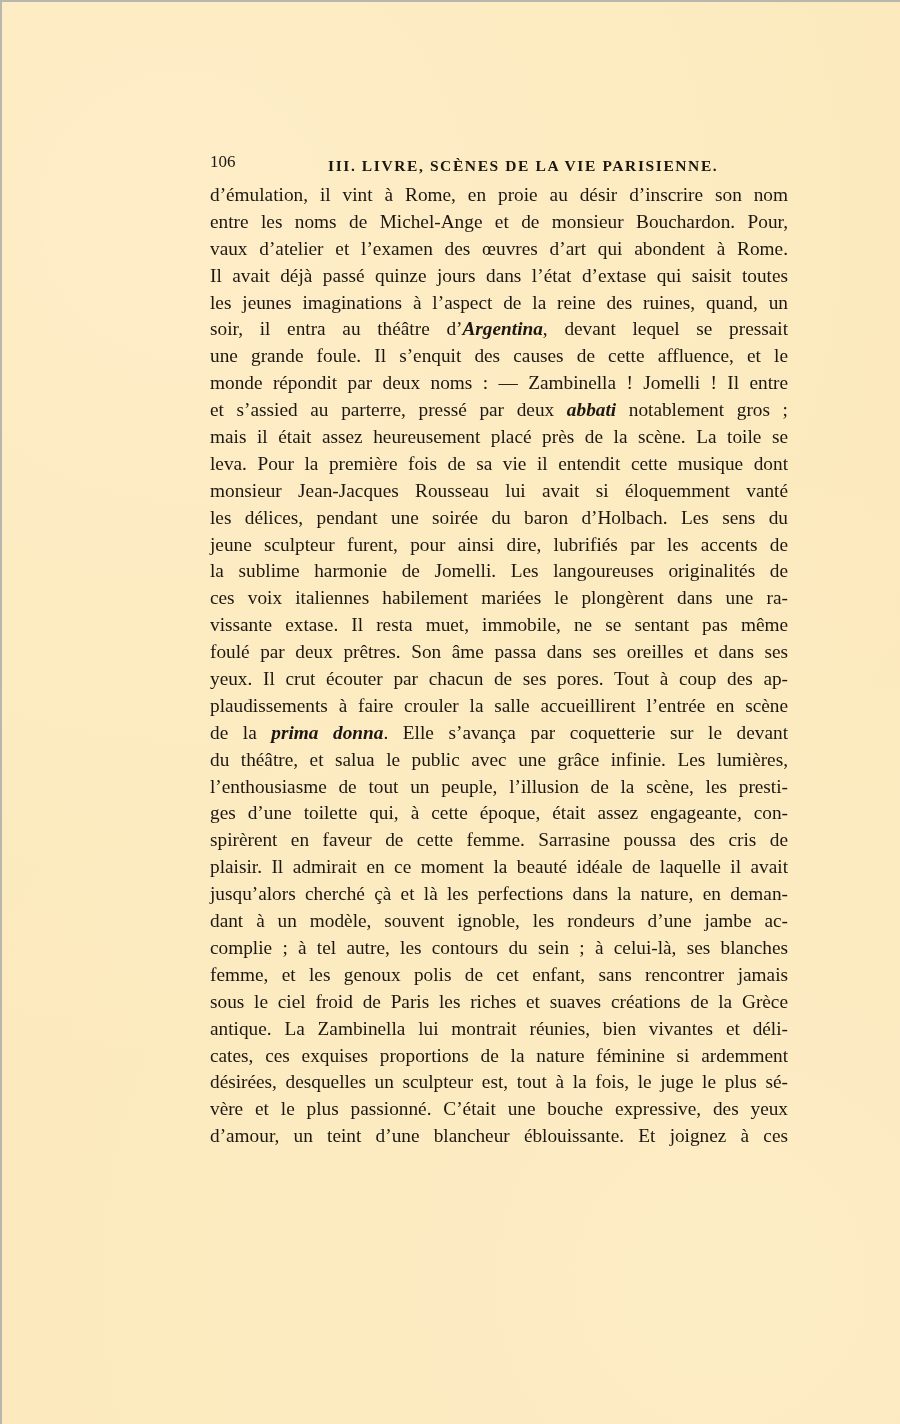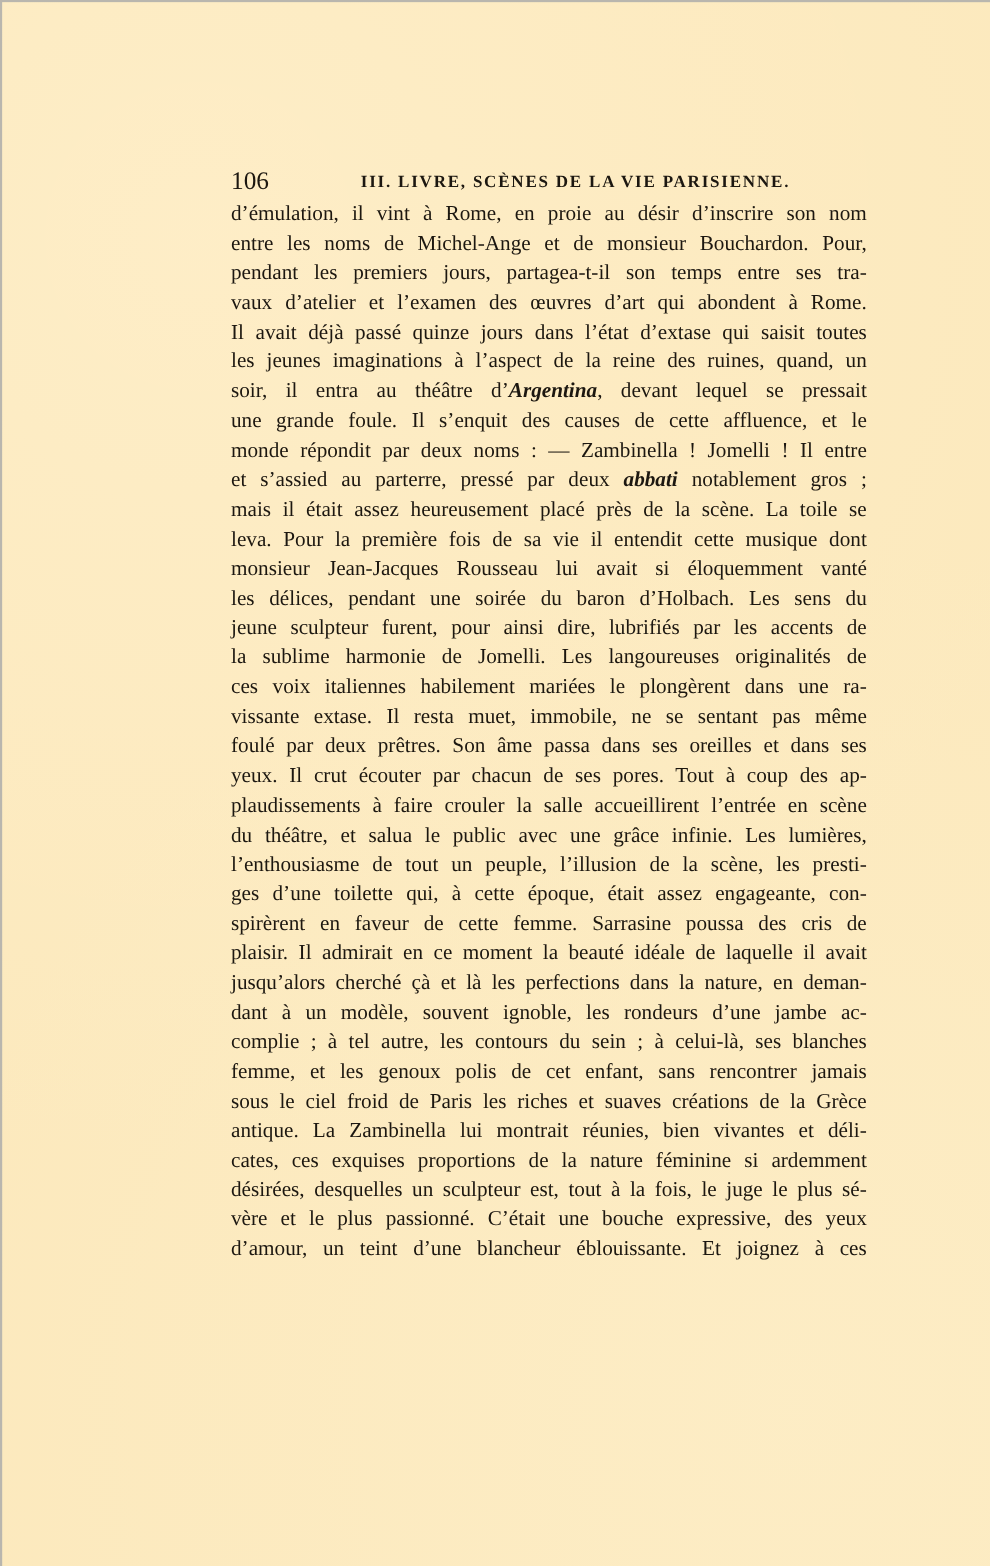--- a/index.html
+++ b/index.html
@@ -13,21 +13,21 @@
     background-image:
       radial-gradient(circle at 20% 15%, rgba(255,240,205,0.6), transparent 60%),
       radial-gradient(circle at 80% 90%, rgba(253,238,200,0.7), transparent 55%);
   }
   .header {
     position: absolute; left: 208px; top: 150px; width: 580px; height: 30px;
     font-family: "Liberation Serif", serif; color: #1c1710;
   }
   .page-num {
     position: absolute; left: 0; top: 0;
-    font-size: 23px; font-family: "Liberation Serif", serif;
+    font-size: 17px; font-family: "Liberation Serif", serif;
   }
   .running-head {
     position: absolute; left: 73px; top: 5px;
     font-size: 15.5px; font-weight: bold; letter-spacing: 1.6px;
     font-variant: small-caps; text-transform: uppercase; margin-left: 45px;
   }
   .body-text {
     position: absolute; left: 208px; top: 180px; width: 578px;
     font-family: "Liberation Serif", serif; color: #1c1710;
     font-size: 19.3px; line-height: 26.9px;
@@ -42,39 +42,39 @@
 <body>
 
 <div class="page">
   <div class="header">
     <span class="page-num">106</span>
     <span class="running-head">III. LIVRE, SCÈNES DE LA VIE PARISIENNE.</span>
   </div>
   <div class="body-text" id="body-text">
       <span class="line"><span>d’émulation, il vint à Rome, en proie au désir d’inscrire son nom</span></span>
       <span class="line"><span>entre les noms de Michel-Ange et de monsieur Bouchardon. Pour,</span></span>
-      <span class="line"><span>pendant les premiers jours, partagea-t-il son temps entre ses tra-</span></span>
       <span class="line"><span>vaux d’atelier et l’examen des œuvres d’art qui abondent à Rome.</span></span>
       <span class="line"><span>Il avait déjà passé quinze jours dans l’état d’extase qui saisit toutes</span></span>
       <span class="line"><span>les jeunes imaginations à l’aspect de la reine des ruines, quand, un</span></span>
       <span class="line"><span>soir, il entra au théâtre d’</span><span class="it">Argentina</span><span>, devant lequel se pressait</span></span>
       <span class="line"><span>une grande foule. Il s’enquit des causes de cette affluence, et le</span></span>
       <span class="line"><span>monde répondit par deux noms : — Zambinella ! Jomelli ! Il entre</span></span>
       <span class="line"><span>et s’assied au parterre, pressé par deux </span><span class="it">abbati</span><span> notablement gros ;</span></span>
       <span class="line"><span>mais il était assez heureusement placé près de la scène. La toile se</span></span>
       <span class="line"><span>leva. Pour la première fois de sa vie il entendit cette musique dont</span></span>
       <span class="line"><span>monsieur Jean-Jacques Rousseau lui avait si éloquemment vanté</span></span>
       <span class="line"><span>les délices, pendant une soirée du baron d’Holbach. Les sens du</span></span>
       <span class="line"><span>jeune sculpteur furent, pour ainsi dire, lubrifiés par les accents de</span></span>
       <span class="line"><span>la sublime harmonie de Jomelli. Les langoureuses originalités de</span></span>
       <span class="line"><span>ces voix italiennes habilement mariées le plongèrent dans une ra-</span></span>
       <span class="line"><span>vissante extase. Il resta muet, immobile, ne se sentant pas même</span></span>
       <span class="line"><span>foulé par deux prêtres. Son âme passa dans ses oreilles et dans ses</span></span>
       <span class="line"><span>yeux. Il crut écouter par chacun de ses pores. Tout à coup des ap-</span></span>
       <span class="line"><span>plaudissements à faire crouler la salle accueillirent l’entrée en scène</span></span>
+      <span class="line"><span>de la </span><span class="it">prima donna</span><span>. Elle s’avança par coquetterie sur le devant</span></span>
       <span class="line"><span>du théâtre, et salua le public avec une grâce infinie. Les lumières,</span></span>
       <span class="line"><span>l’enthousiasme de tout un peuple, l’illusion de la scène, les presti-</span></span>
       <span class="line"><span>ges d’une toilette qui, à cette époque, était assez engageante, con-</span></span>
       <span class="line"><span>spirèrent en faveur de cette femme. Sarrasine poussa des cris de</span></span>
       <span class="line"><span>plaisir. Il admirait en ce moment la beauté idéale de laquelle il avait</span></span>
       <span class="line"><span>jusqu’alors cherché çà et là les perfections dans la nature, en deman-</span></span>
       <span class="line"><span>dant à un modèle, souvent ignoble, les rondeurs d’une jambe ac-</span></span>
       <span class="line"><span>complie ; à tel autre, les contours du sein ; à celui-là, ses blanches</span></span>
       <span class="line"><span>femme, et les genoux polis de cet enfant, sans rencontrer jamais</span></span>
       <span class="line"><span>sous le ciel froid de Paris les riches et suaves créations de la Grèce</span></span>

